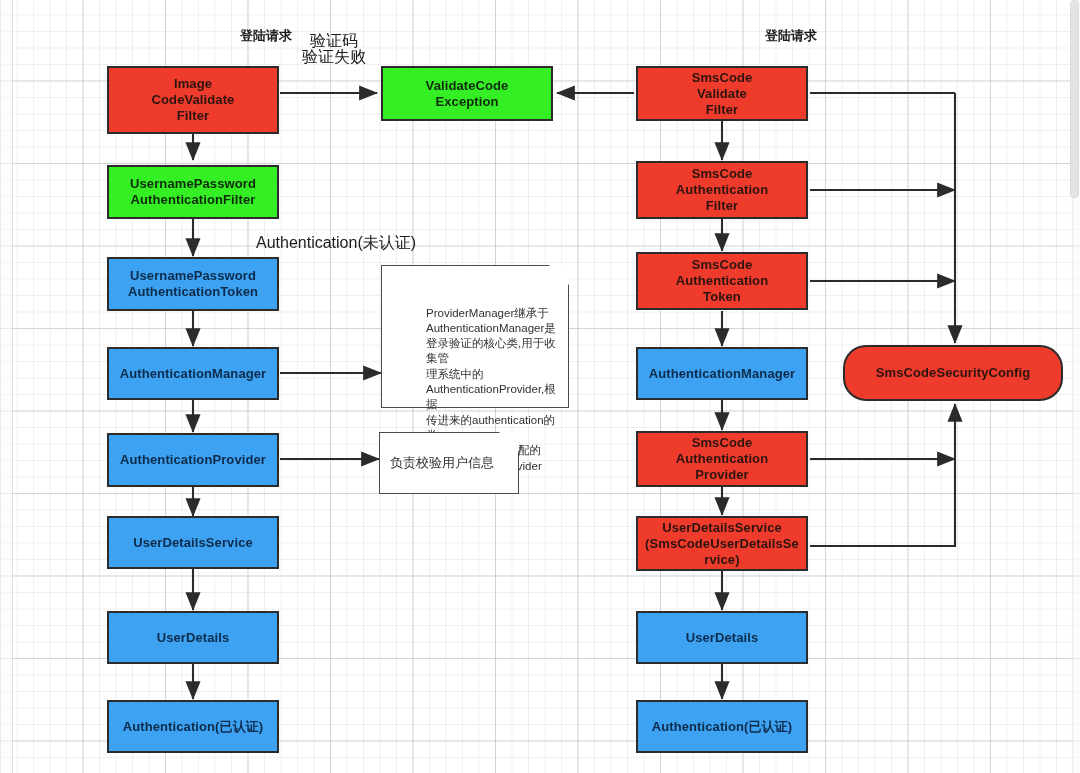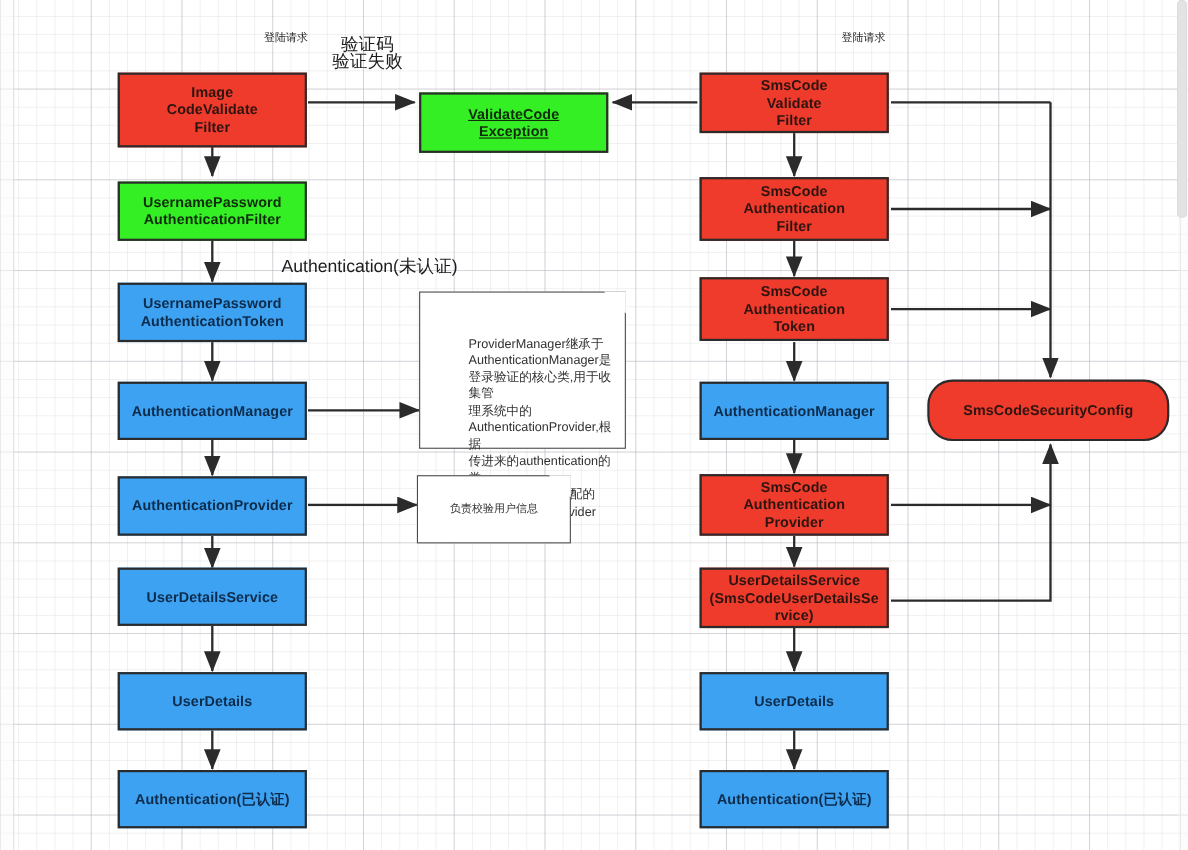--- a/index.html
+++ b/index.html
@@ -43,21 +43,21 @@
   }
   .note .foldtri{
     position:absolute;right:-1px;top:-1px;width:0;height:0;
     border-left:20px solid transparent;border-top:20px solid #ffffff;
   }
   .edgelabel{
     position:absolute;font-weight:normal;font-size:16px;line-height:16px;
     color:#1c1c1c;white-space:pre-line;text-align:center;
   }
   .title{
-    position:absolute;font-weight:normal;font-size:10px;color:#1c1c1c;
+    position:absolute;font-weight:bold;font-size:13px;color:#1c1c1c;
     white-space:nowrap;
   }
   #scrollbar{
     position:absolute;right:0;top:0;width:9px;height:773px;
     background:rgba(250,250,250,.5);
   }
   #scrollthumb{
     position:absolute;right:1px;top:0px;width:7px;height:196px;
     background:#e3e3e3;border-radius:4px;border:1px solid #dcdcdc;
   }
@@ -122,21 +122,21 @@
   <div class="title" style="left:240px;top:27px;">登陆请求</div>
   <div class="title" style="left:765px;top:27px;">登陆请求</div>
 
   <div class="edgelabel" style="left:297px;top:32px;width:74px;top:33px;">验证码
 验证失败</div>
   <div class="edgelabel" style="left:236px;top:235px;width:200px;text-align:center;">Authentication(未认证)</div>
 
   <div class="node red" style="left:107px;top:66px;width:172px;height:68px;">Image
 CodeValidate
 Filter</div>
-  <div class="node green" style="left:381px;top:84px;width:172px;height:55px;text-decoration:underline;">ValidateCode
+  <div class="node green" style="left:381px;top:66px;width:172px;height:55px;">ValidateCode
 Exception</div>
   <div class="node green" style="left:107px;top:165px;width:172px;height:54px;">UsernamePassword
 AuthenticationFilter</div>
   <div class="node blue" style="left:107px;top:257px;width:172px;height:54px;">UsernamePassword
 AuthenticationToken</div>
   <div class="node blue" style="left:107px;top:347px;width:172px;height:53px;">AuthenticationManager</div>
   <div class="node blue" style="left:107px;top:433px;width:172px;height:54px;">AuthenticationProvider</div>
   <div class="node blue" style="left:107px;top:516px;width:172px;height:53px;">UserDetailsService</div>
   <div class="node blue" style="left:107px;top:611px;width:172px;height:53px;">UserDetails</div>
   <div class="node blue" style="left:107px;top:700px;width:172px;height:53px;">Authentication(已认证)</div>
@@ -166,21 +166,21 @@
     <span>ProviderManager继承于
 AuthenticationManager是
 登录验证的核心类,用于收集管
 理系统中的
 AuthenticationProvider,根据
 传进来的authentication的类
 型挑选一个与之匹配的
 AuthenticationProvider</span>
   </div>
 
-  <div class="note" style="left:379px;top:432px;width:140px;height:62px;display:flex;align-items:center;justify-content:center;padding:0 10px;font-size:10px;">
+  <div class="note" style="left:379px;top:432px;width:140px;height:62px;display:flex;align-items:center;padding:0 10px;font-size:13px;">
     <span class="foldtri"></span>
     <span>负责校验用户信息</span>
   </div>
 
   <div id="scrollbar">
     <div id="scrollthumb"></div>
   </div>
 
 </div>
 

